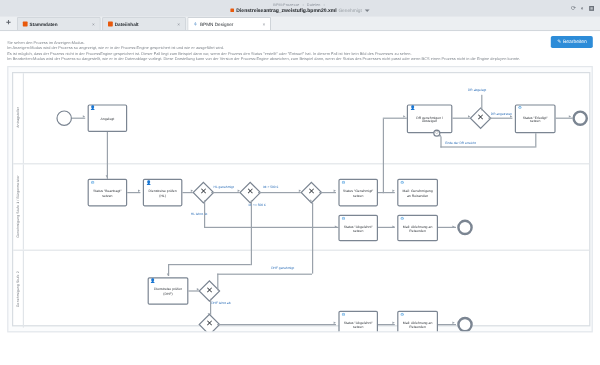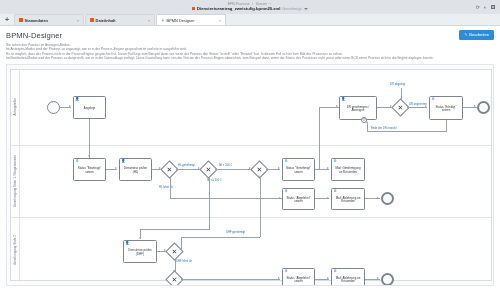--- a/index.html
+++ b/index.html
@@ -318,21 +318,20 @@
   </div>
 
   <div class="tab active">
     <span class="tab-ico">⚘</span>
     <span class="tab-label">BPMN Designer</span>
     <span class="tab-x">×</span>
   </div>
 </div>
 
 <div class="page">
-  <div class="page-title">BPMN-Designer</div>
   <div class="edit-btn">
     <span class="edit-ico">✎</span>
     <span>Bearbeiten</span>
   </div>
 
   <div class="desc">
     <p>Sie sehen den Prozess im Anzeigen-Modus.</p>
     <p>Im Anzeigen-Modus wird der Prozess so angezeigt, wie er in der Process-Engine gespeichert ist und wie er ausgeführt wird.</p>
     <p>Es ist möglich, dass der Prozess nicht in der ProcessEngine gespeichert ist. Dieser Fall liegt zum Beispiel dann vor, wenn der Prozess den Status "erstellt" oder "Entwurf" hat. In diesem Fall ist hier kein Bild des Prozesses zu sehen.</p>
     <p>Im Bearbeiten-Modus wird der Prozess so dargestellt, wie er in der Datenablage vorliegt. Diese Darstellung kann von der Version der Process-Engine abweichen, zum Beispiel dann, wenn der Status des Prozesses nicht passt oder wenn BCS einen Prozess nicht in die Engine deployen konnte.</p>

